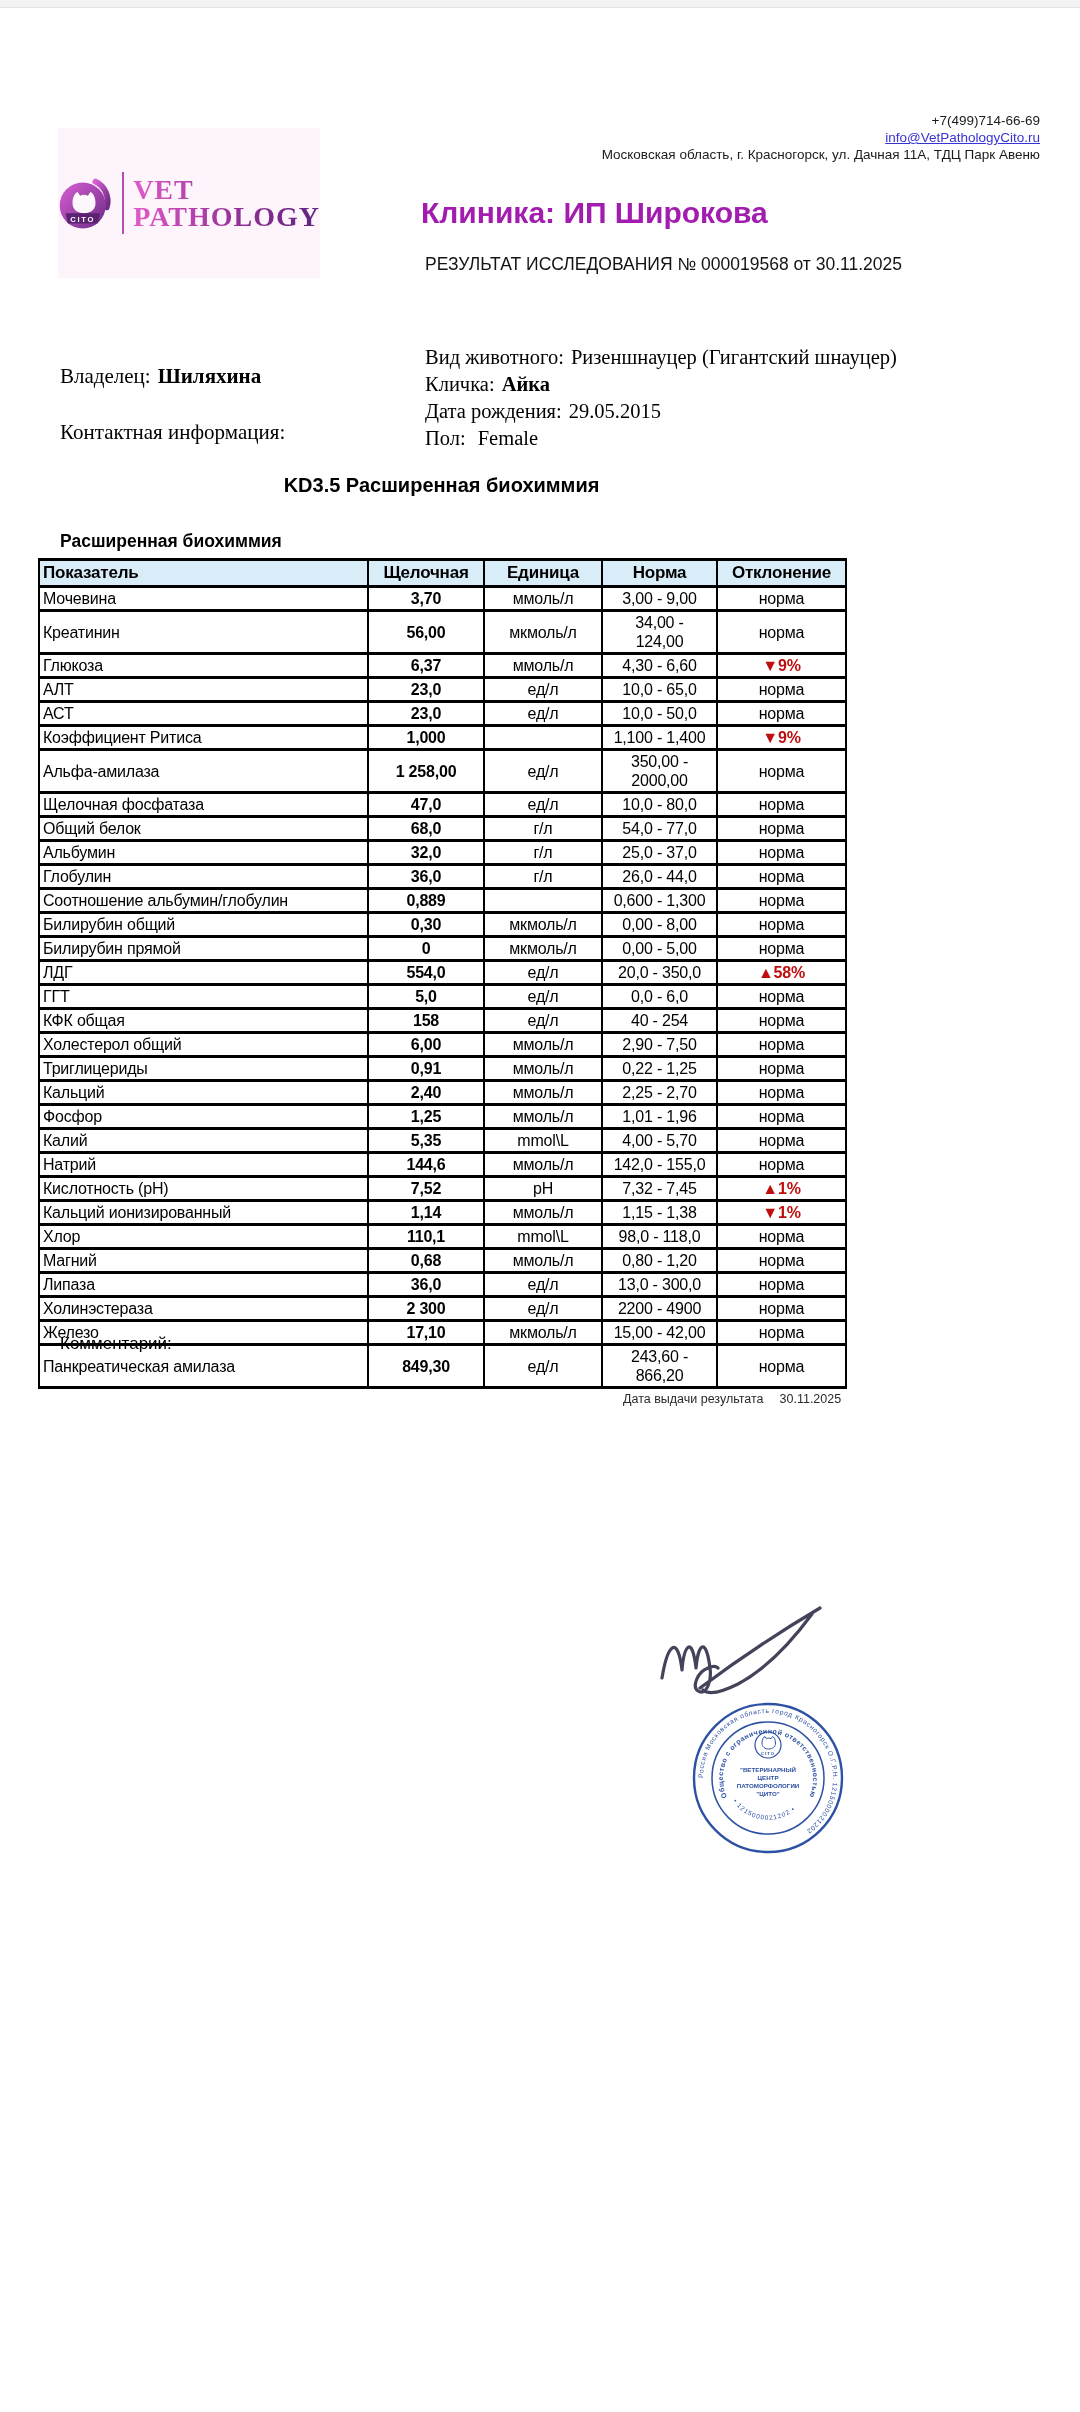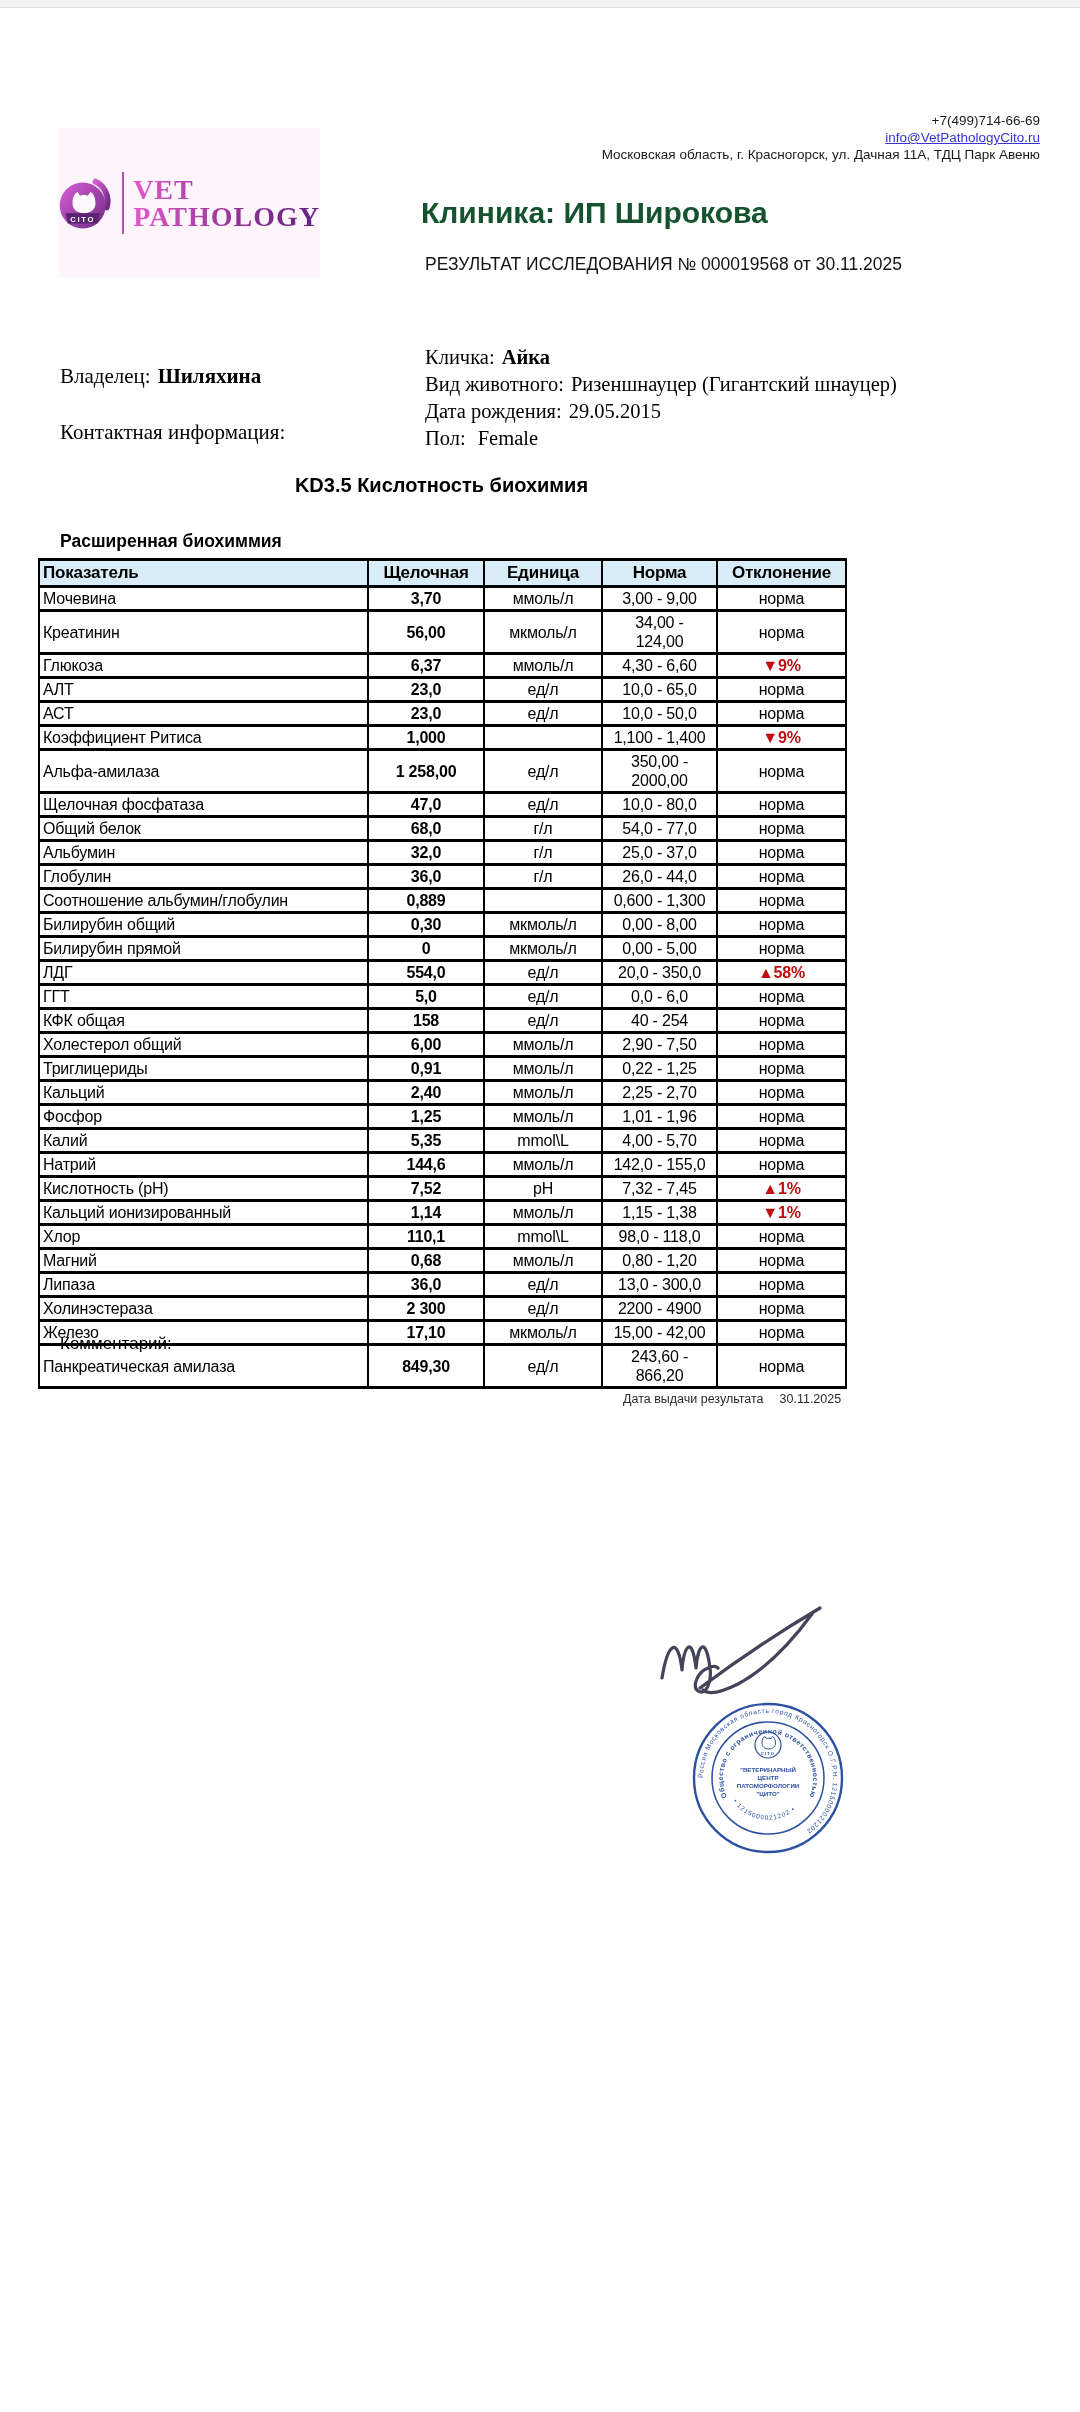--- a/index.html
+++ b/index.html
@@ -12,21 +12,21 @@
         display:flex;align-items:center;justify-content:center;gap:9px;}
   .logo-divider{width:3px;height:62px;background:#b44fb0;}
   .logo-text{font-family:"Liberation Serif",serif;font-weight:700;font-size:28px;line-height:27px;letter-spacing:1px;
         background:linear-gradient(90deg,#e05ac8 0%,#8d2f93 60%,#5f2580 100%);
         -webkit-background-clip:text;background-clip:text;color:transparent;}
 
   
   .contact{position:absolute;right:40px;top:112px;text-align:right;font-size:13.5px;line-height:17px;color:#1b1b1b;}
   .contact .link{color:#3734d6;text-decoration:underline;cursor:pointer;}
 
-  .clinic-title{position:absolute;left:421px;top:196px;font-size:30px;font-weight:700;color:#14532d;}
+  .clinic-title{position:absolute;left:421px;top:196px;font-size:30px;font-weight:700;color:#a21caf;}
   .result-line{position:absolute;left:425px;top:254px;font-size:17.5px;color:#141414;}
 
   
   .owner-left{position:absolute;left:60px;top:364px;font-family:"Liberation Serif",serif;font-size:21px;}
   .owner-contact{position:absolute;left:60px;top:420px;font-family:"Liberation Serif",serif;font-size:21px;}
   .pet-block{position:absolute;left:425px;top:344px;font-family:"Liberation Serif",serif;font-size:20.5px;line-height:27px;}
   .lbl{margin-right:7px;}
 
   .section-title{position:absolute;left:38px;top:474px;width:807px;text-align:center;font-size:20px;font-weight:700;}
   .table-title{position:absolute;left:60px;top:531px;font-size:17.5px;font-weight:700;}
@@ -86,27 +86,27 @@
 
   <div class="clinic-title">Клиника: ИП Широкова</div>
   <div class="result-line">РЕЗУЛЬТАТ ИССЛЕДОВАНИЯ № 000019568 от 30.11.2025</div>
 
   <div class="owner-left">
     <span class="lbl">Владелец:</span><b>Шиляхина</b>
   </div>
   <div class="owner-contact">Контактная информация:</div>
 
   <div class="pet-block">
+    <div><span class="lbl">Вид животного:</span><span>Ризеншнауцер (Гигантский шнауцер)</span></div>
     <div><span class="lbl">Кличка:</span><b>Айка</b></div>
-    <div><span class="lbl">Вид животного:</span><span>Ризеншнауцер (Гигантский шнауцер)</span></div>
     <div><span class="lbl">Дата рождения:</span><span>29.05.2015</span></div>
     <div><span class="lbl" style="margin-right:12px">Пол:</span><span>Female</span></div>
   </div>
 
-  <div class="section-title">KD3.5 Кислотность биохимия</div>
+  <div class="section-title">KD3.5 Расширенная биохиммия</div>
   <div class="table-title">Расширенная биохиммия</div>
 
   <table class="results">
     <colgroup>
       <col style="width:329px">
         <col style="width:116px">
         <col style="width:118px">
         <col style="width:115px">
         <col style="width:129px">
     </colgroup>

